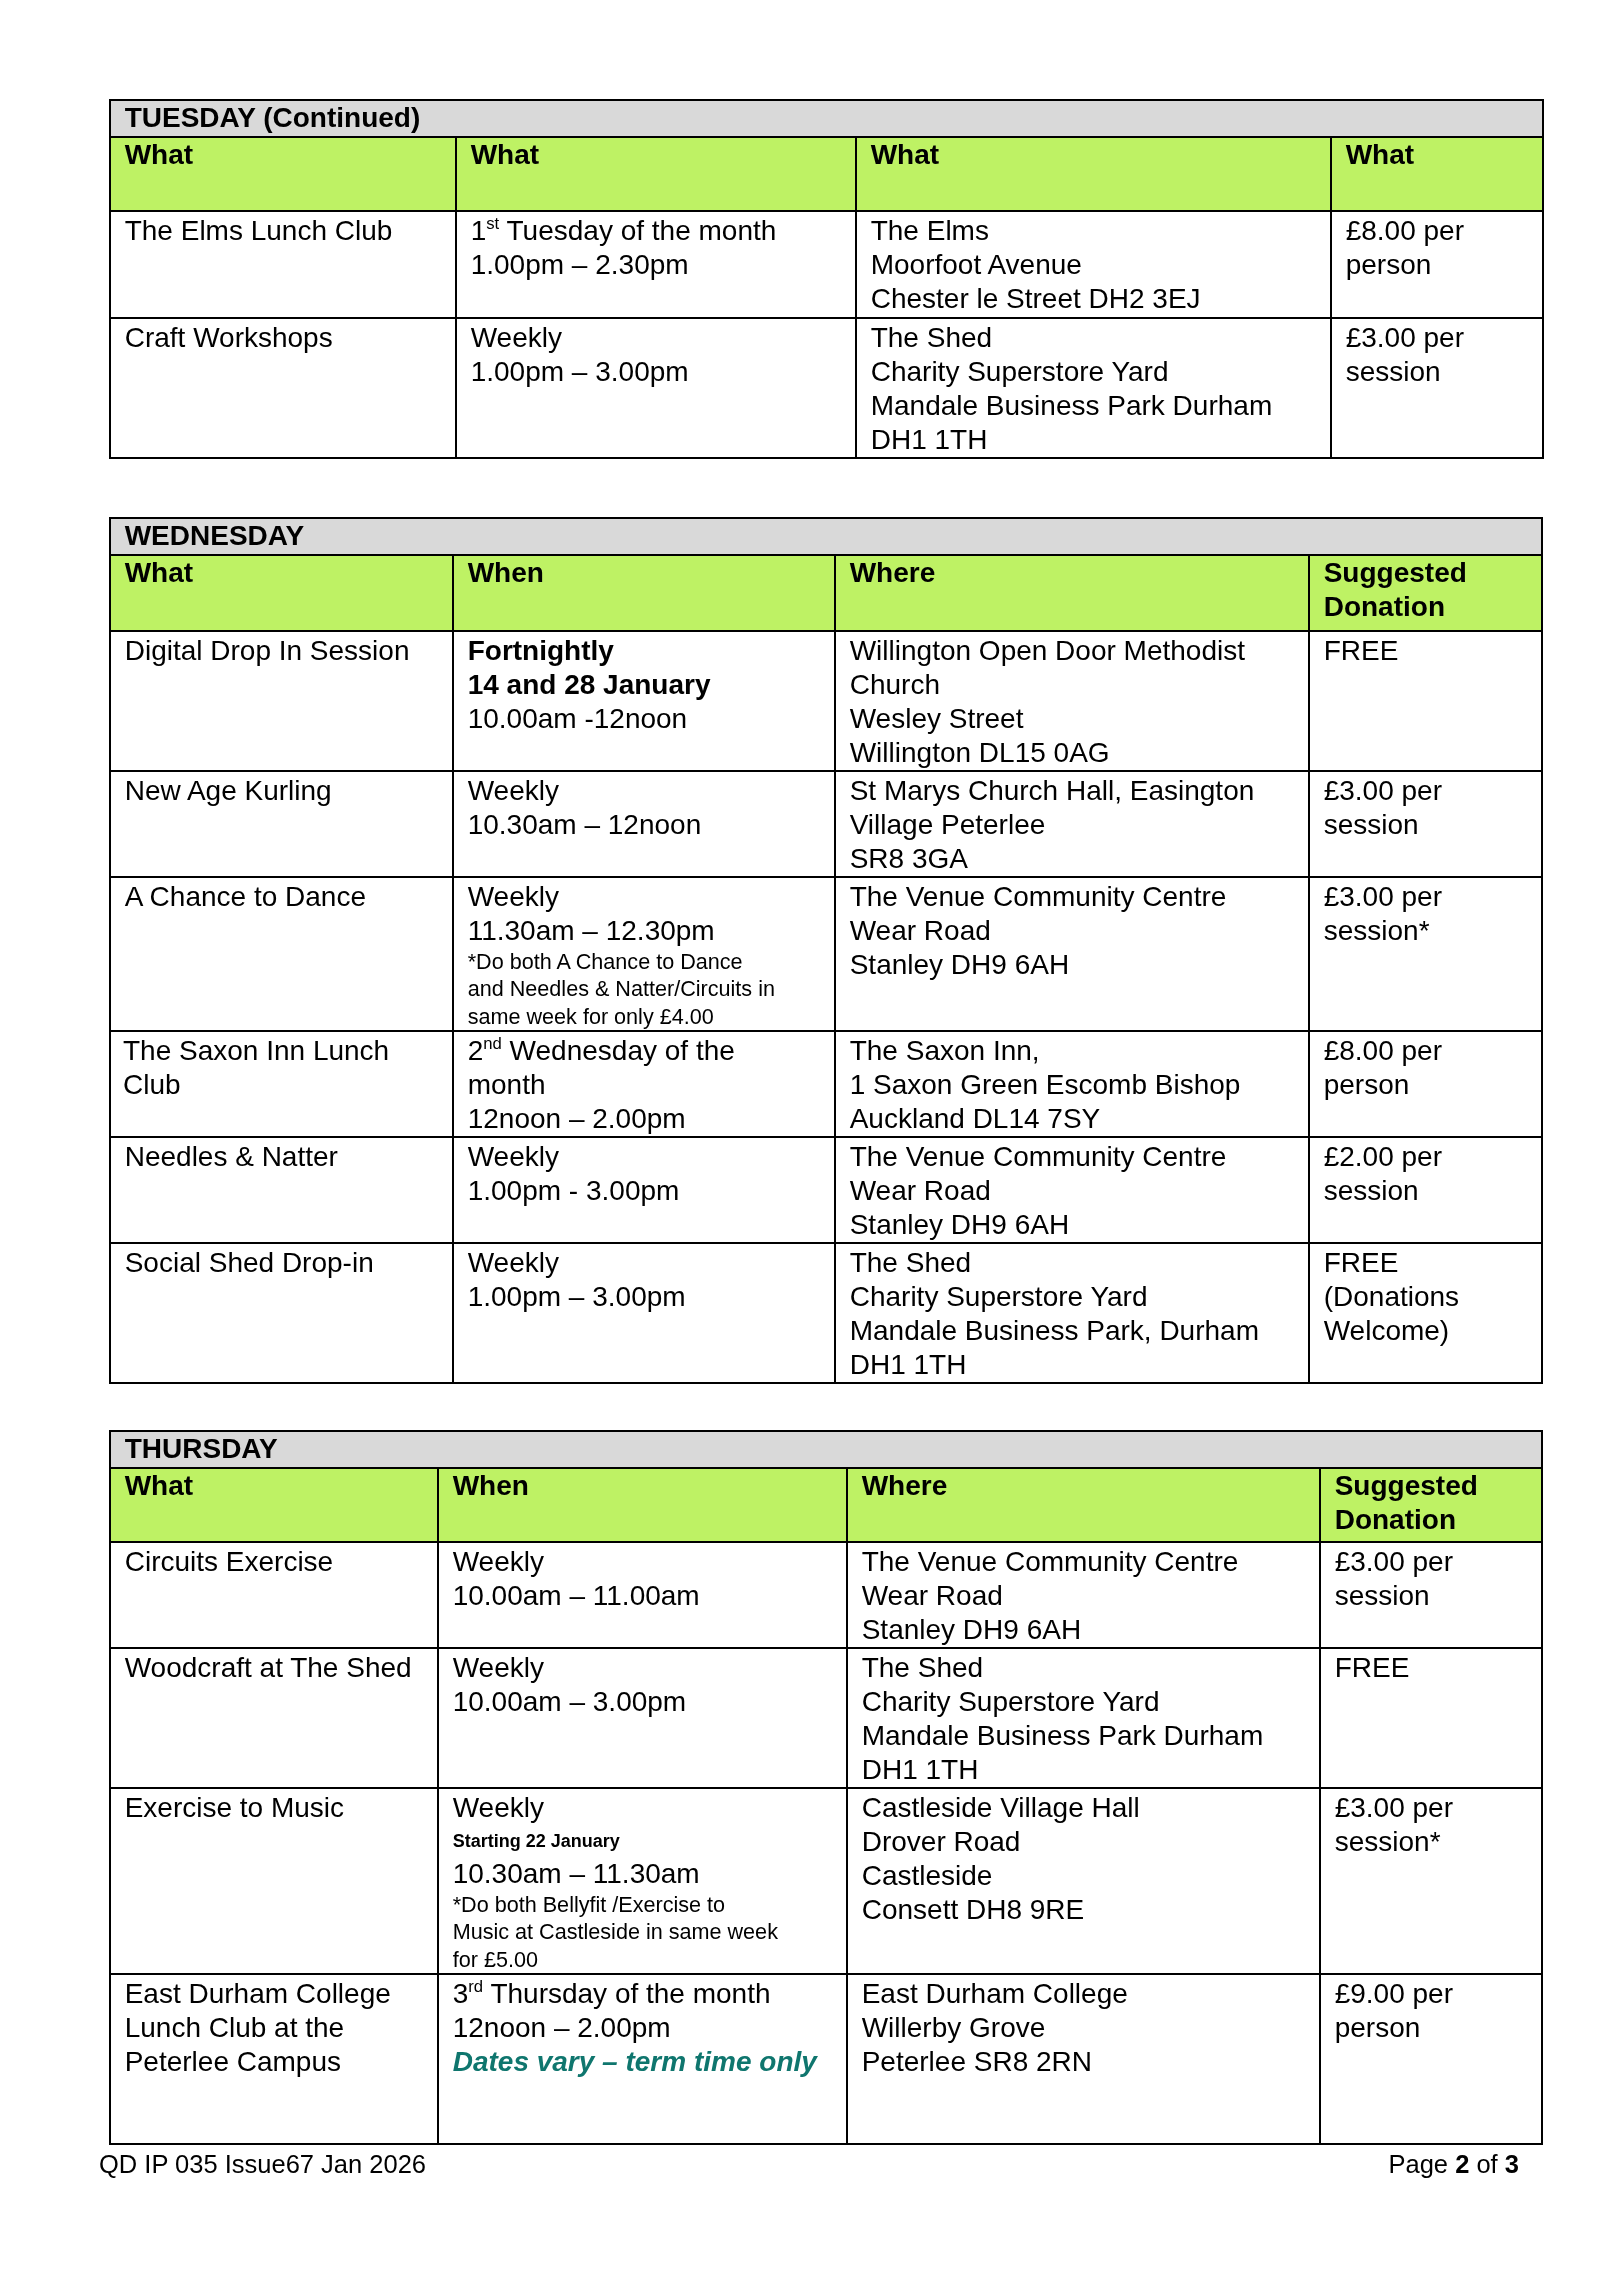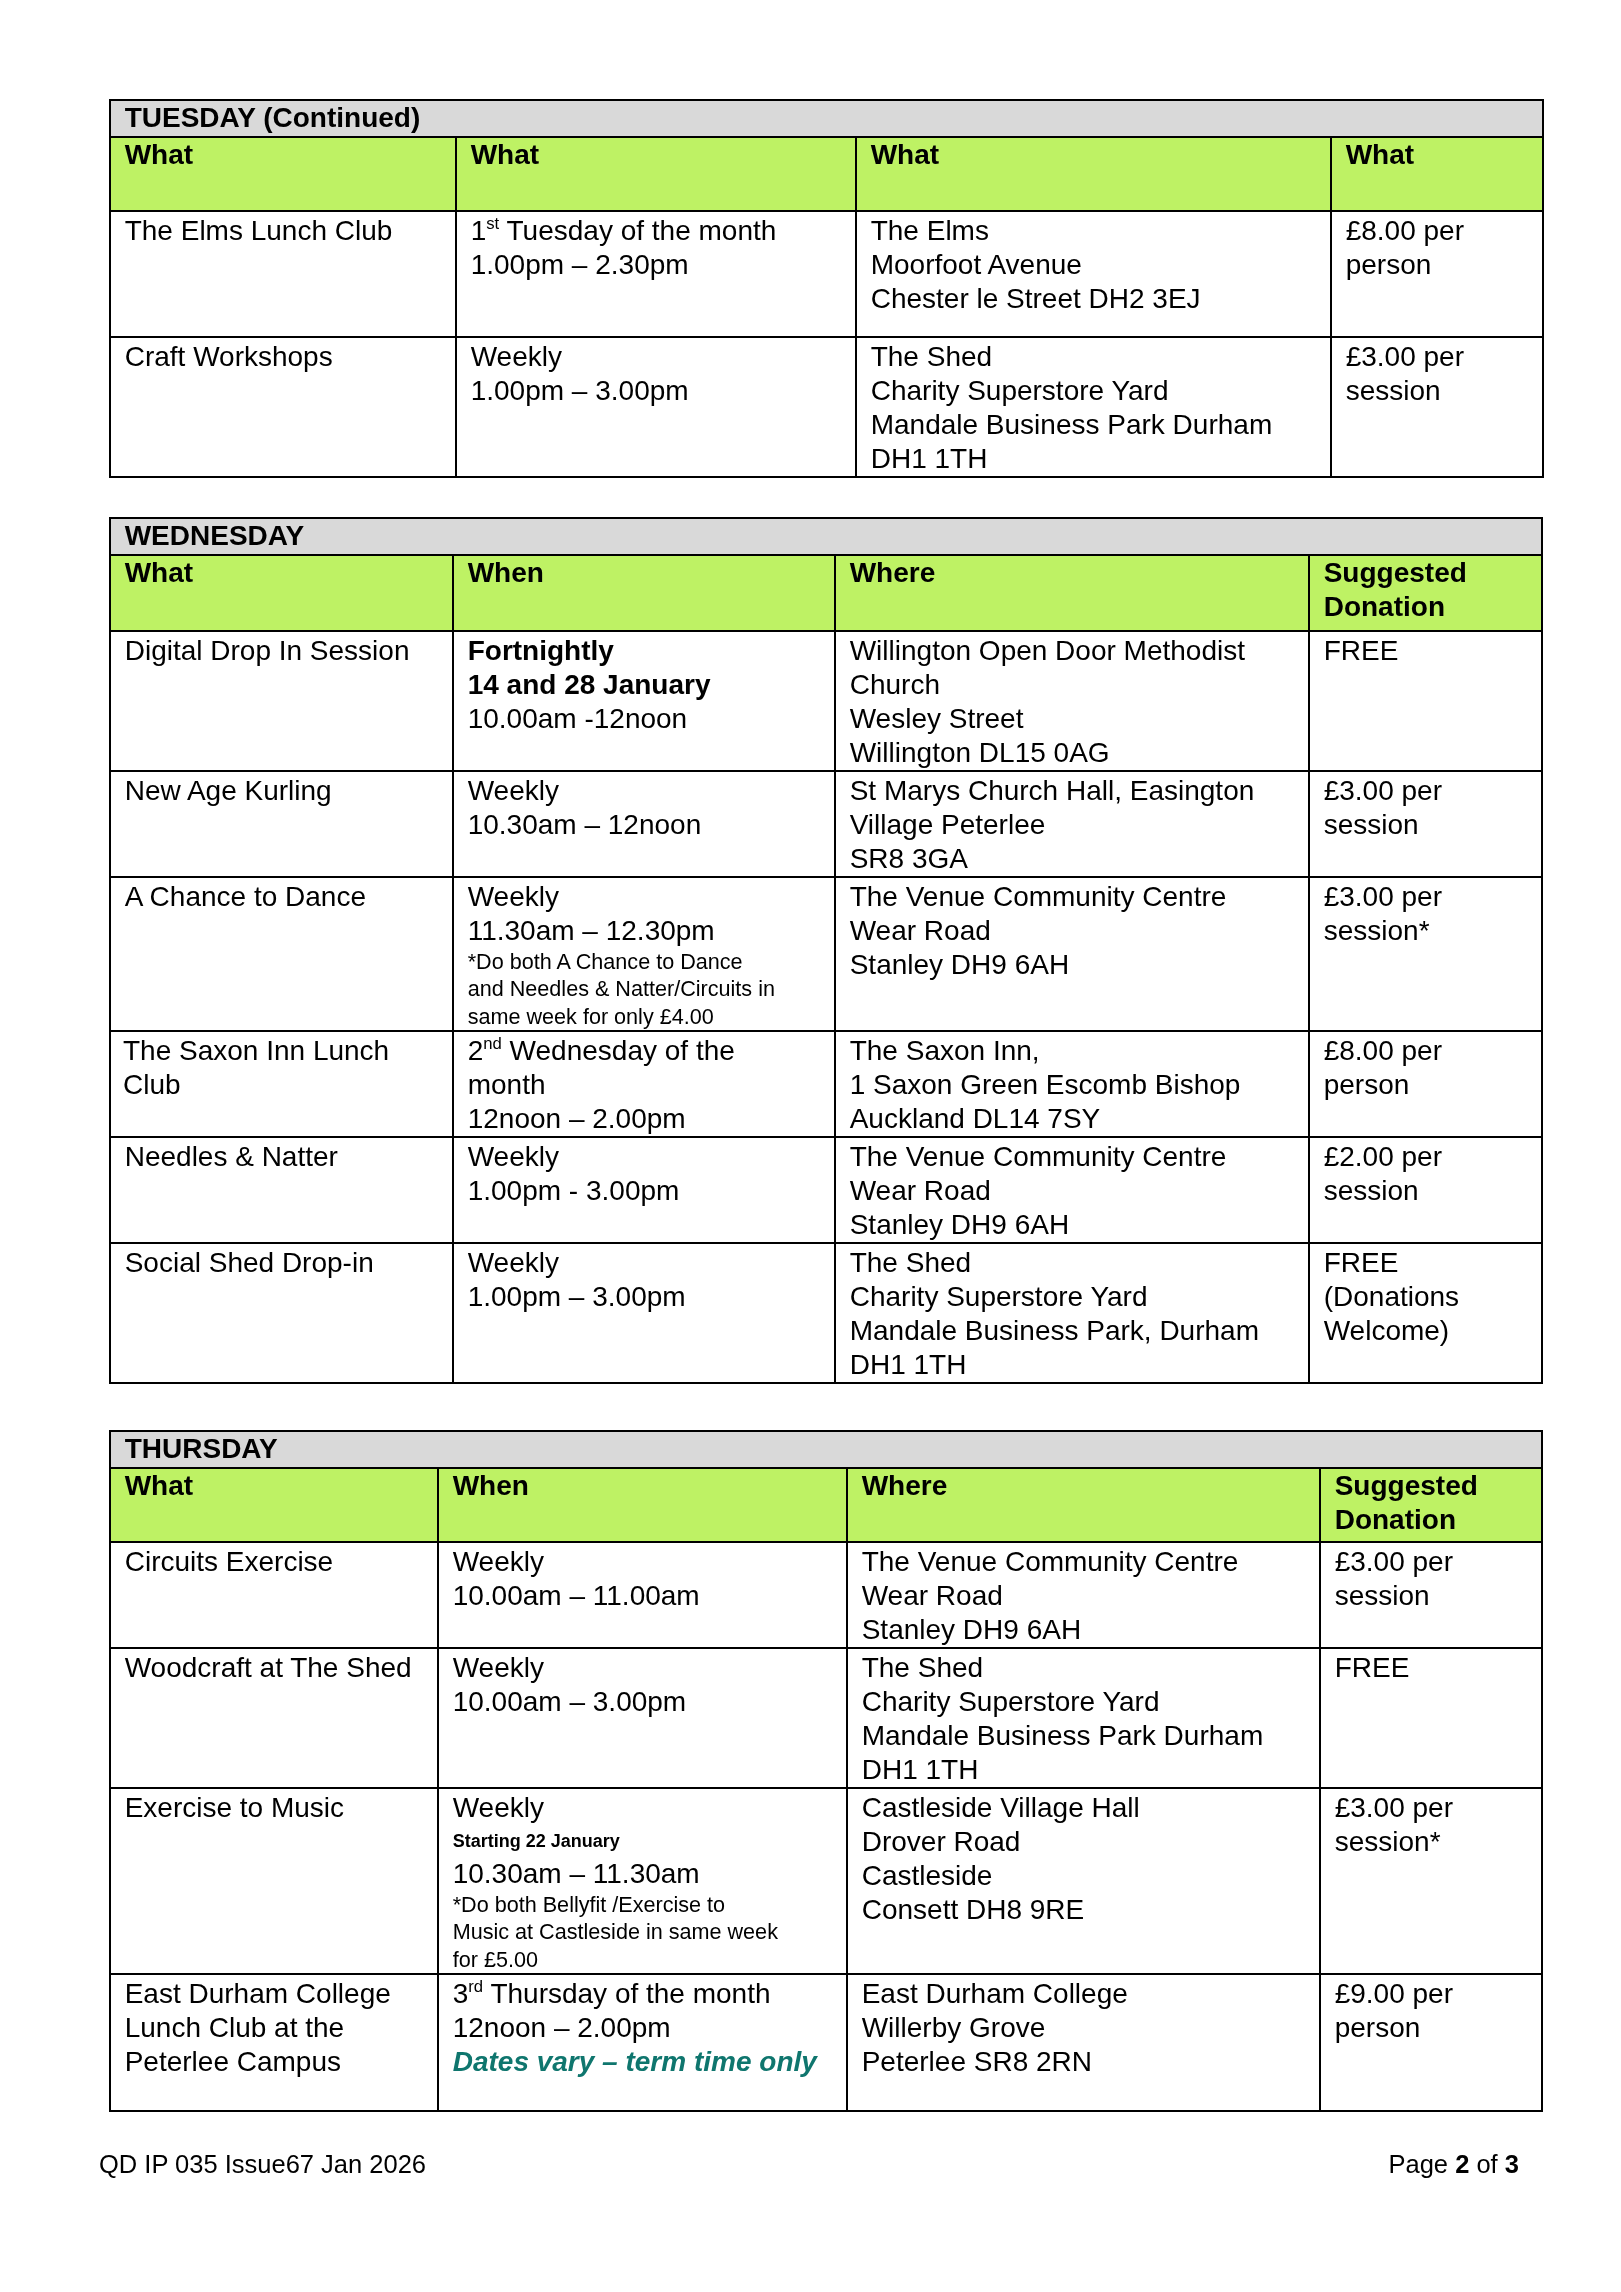--- a/index.html
+++ b/index.html
@@ -52,21 +52,21 @@
   <tbody>
       <tr class="title">
         <td colspan="4">TUESDAY (Continued)</td>
       </tr>
   <tr class="head" style="height:74px;">
     <th>What</th>
     <th>What</th>
     <th>What</th>
     <th>What</th>
   </tr>
-  <tr class="row" style="height:126px;">
+  <tr class="row" style="height:107px;">
     <td>The Elms Lunch Club</td>
     <td>
       <span class="line"><span>1</span><sup>st</sup> <span>Tuesday of the month</span></span>
       <span class="line">1.00pm – 2.30pm</span>
     </td>
     <td>
       <span class="line">The Elms</span>
       <span class="line">Moorfoot Avenue</span>
       <span class="line">Chester le Street DH2 3EJ</span>
     </td>
@@ -295,21 +295,21 @@
       <span class="line">Drover Road</span>
       <span class="line">Castleside</span>
       <span class="line">Consett DH8 9RE</span>
     </td>
     <td>
       <span class="line">£3.00 per</span>
       <span class="line">session*</span>
     </td>
   </tr>
 
-  <tr class="row" style="height:137px;">
+  <tr class="row" style="height:170px;">
     <td>East Durham College Lunch Club at the Peterlee Campus</td>
     <td>
       <span class="line"><span>3</span><sup>rd</sup> <span>Thursday of the month</span></span>
       <span class="line">12noon – 2.00pm</span>
       <span class="red">Dates vary – term time only</span>
     </td>
     <td>
       <span class="line">East Durham College</span>
       <span class="line">Willerby Grove</span>
       <span class="line">Peterlee SR8 2RN</span>

